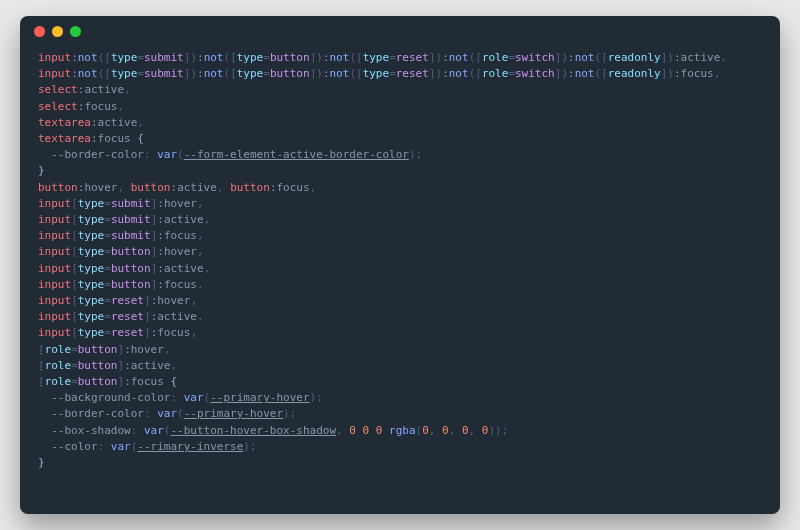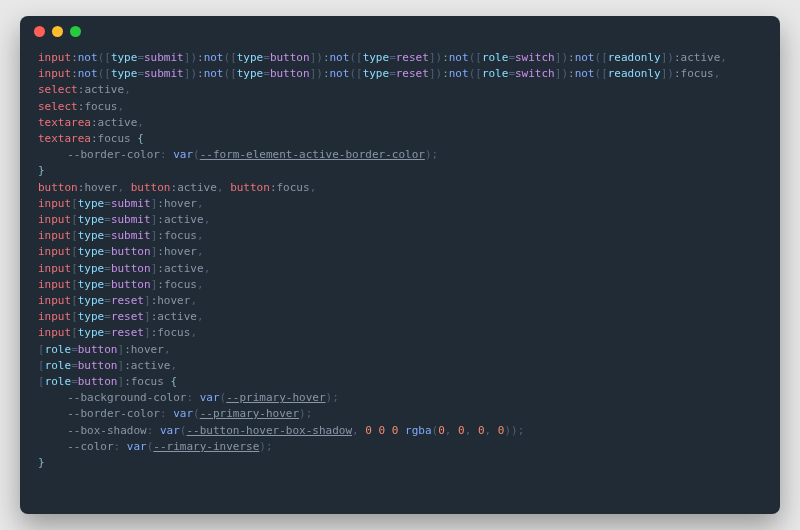--- a/index.html
+++ b/index.html
@@ -41,21 +41,21 @@
     white-space: pre;
     color: #8896a5;
     overflow: hidden;
   }
   .sel { color: #f07178; }
   .pseudo { color: #8896a5; }
   .attr { color: #89ddff; }
   .attrv { color: #c792ea; text-align: center; }
   .punc { color: #4f6078; }
   .brace { color: #89b4c4; }
-  .prop { color: #8896a5; margin-left: 16px; }
+  .prop { color: #8896a5; }
   .fn { color: #82aaff; margin-top: 33px; }
   .varname { color: #8896a5; text-decoration: underline; }
   .num { color: #f78c6c; }
   .indent { display:inline-block; width: 2ch; }
 </style>
 </head>
 <body>
 
 <div class="window">
   <div class="titlebar">

